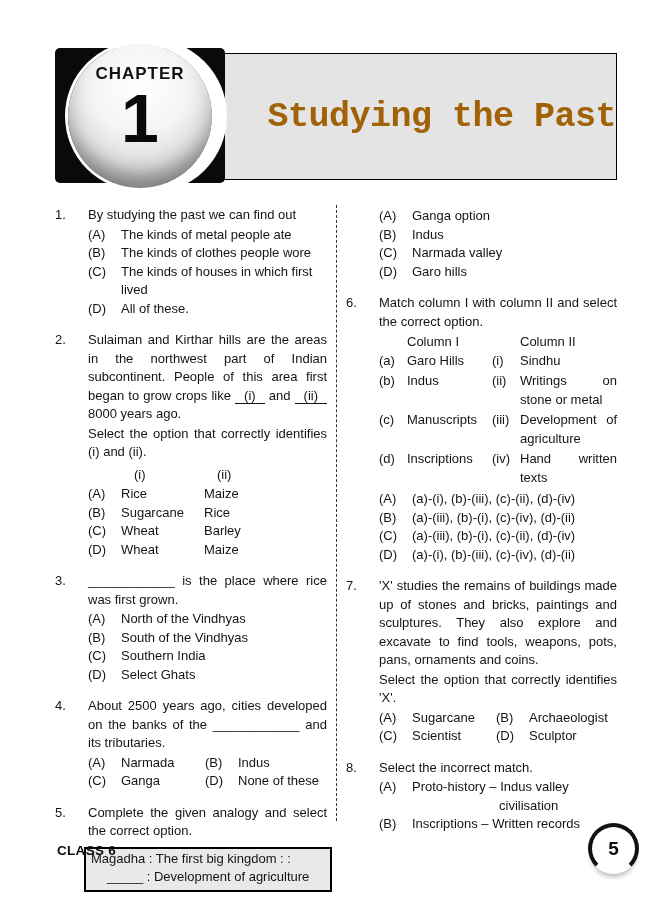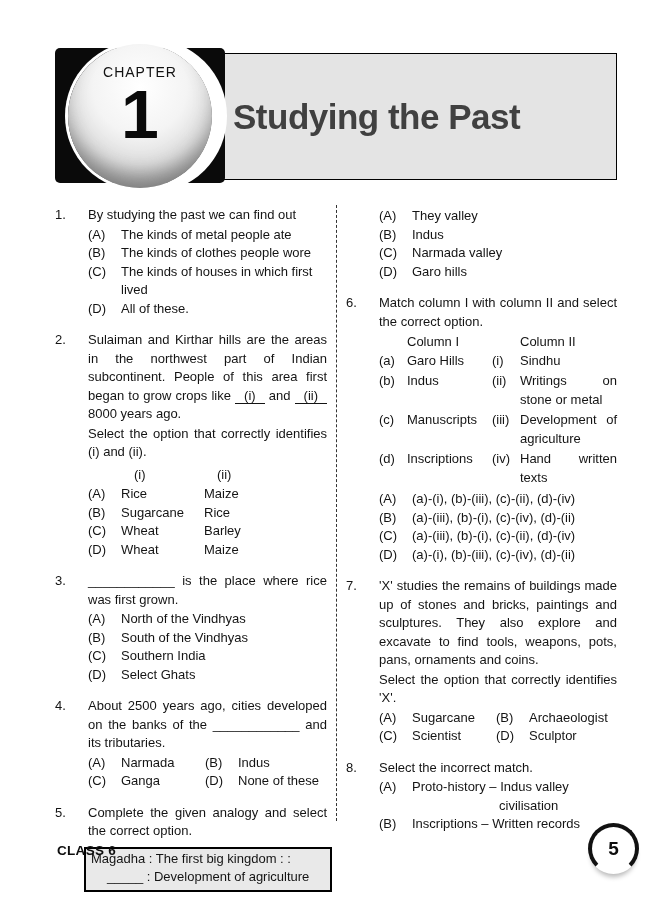--- a/index.html
+++ b/index.html
@@ -10,36 +10,36 @@
   }
   .page { position:relative; width:672px; height:912px; overflow:hidden; background:#fff; }
 
   
   .header-bar {
     position:absolute; left:140px; top:53px; width:477px; height:127px;
     background:#e4e4e4; border:1.5px solid #000; box-sizing:border-box;
     display:flex; align-items:center;
   }
   .header-title {
-    flex:1; text-align:left; padding-left:92px;
-    font-size:35px; font-weight:700; letter-spacing:-0.5px; color:#404040;
+    flex:1; text-align:right; padding-left:92px;
+    font-size:35px; font-weight:700; letter-spacing:-0.5px; color:#a16207;font-family:Liberation Mono, monospace;
   }
   .badge-box {
     position:absolute; left:55px; top:48px; width:170px; height:135px;
     background:#0a0a0a; border-radius:5px;
   }
   .badge-circle {
     position:absolute; left:68px; top:44px; width:144px; height:144px; border-radius:50%;
     background: radial-gradient(circle at 50% 30%, #ffffff 0%, #f4f4f4 38%, #dedede 62%, #c2c2c2 80%, #a5a5a5 100%);
     box-shadow: 0 0 0 3px #ffffff, 10px 0 0 5px #ffffff,
                 inset 0 -18px 20px -6px rgba(90,90,90,0.65);
     display:flex; flex-direction:column; align-items:center; justify-content:flex-start;
     padding-top:20px; box-sizing:border-box;
   }
-  .chapter-label { font-size:14px; letter-spacing:1px; color:#111; }
+  .chapter-label { font-size:17px; letter-spacing:1px; color:#111;font-weight:bold; }
   .chapter-number { font-size:68px; font-weight:700; line-height:0.95; color:#0a0a0a; margin-top:2px; }
 
   
   .col { position:absolute; top:206px; font-size:13px; line-height:18.5px; }
   .col-left  { left:55px;  width:272px; }
   .col-right { left:346px; width:271px; }
   .divider { position:absolute; left:336px; top:205px; height:616px; border-left:1.6px dashed #333; }
 
   .question { display:grid; grid-template-columns:33px 1fr; margin-bottom:13px; }
   .qnum { }
@@ -210,21 +210,21 @@
         </div>
       </div>
     </div>
   <div class="col col-right" id="col-right">
       <div class="question">
         <div class="qnum"></div>
         <div class="qbody">
           <div class="options">
             <div class="opt-row">
               <span>(A)</span>
-              <span>They valley</span>
+              <span>Ganga option</span>
             </div>
             <div class="opt-row">
               <span>(B)</span>
               <span>Indus</span>
             </div>
             <div class="opt-row">
               <span>(C)</span>
               <span>Narmada valley</span>
             </div>
             <div class="opt-row">

